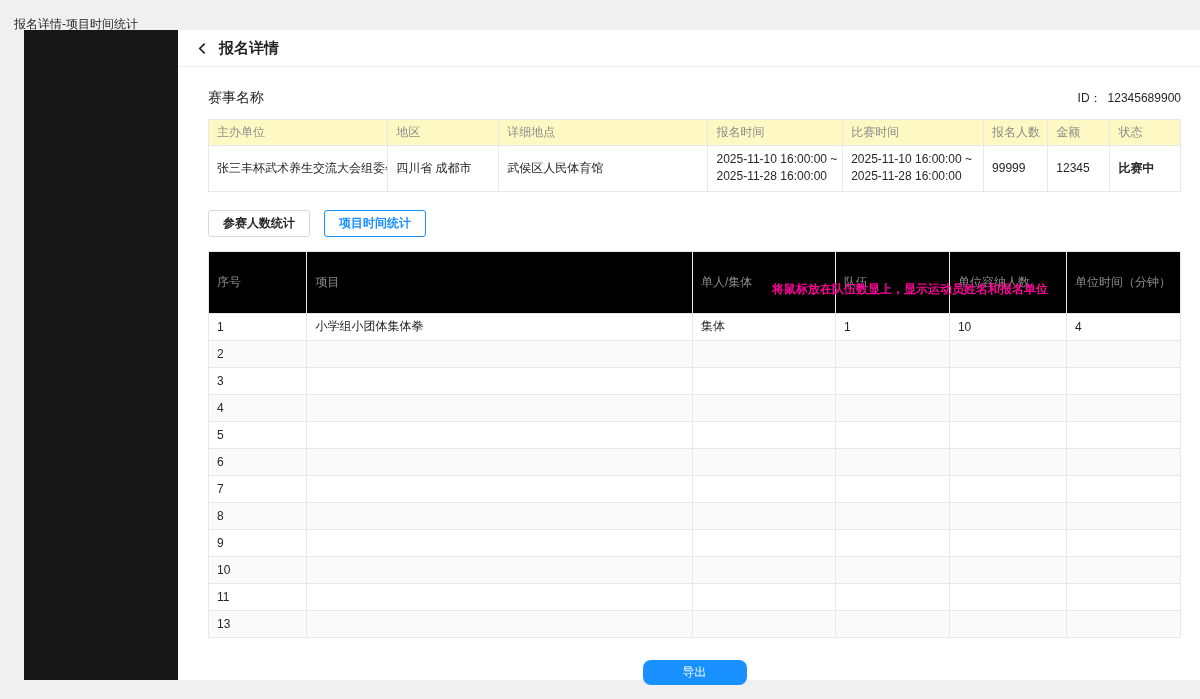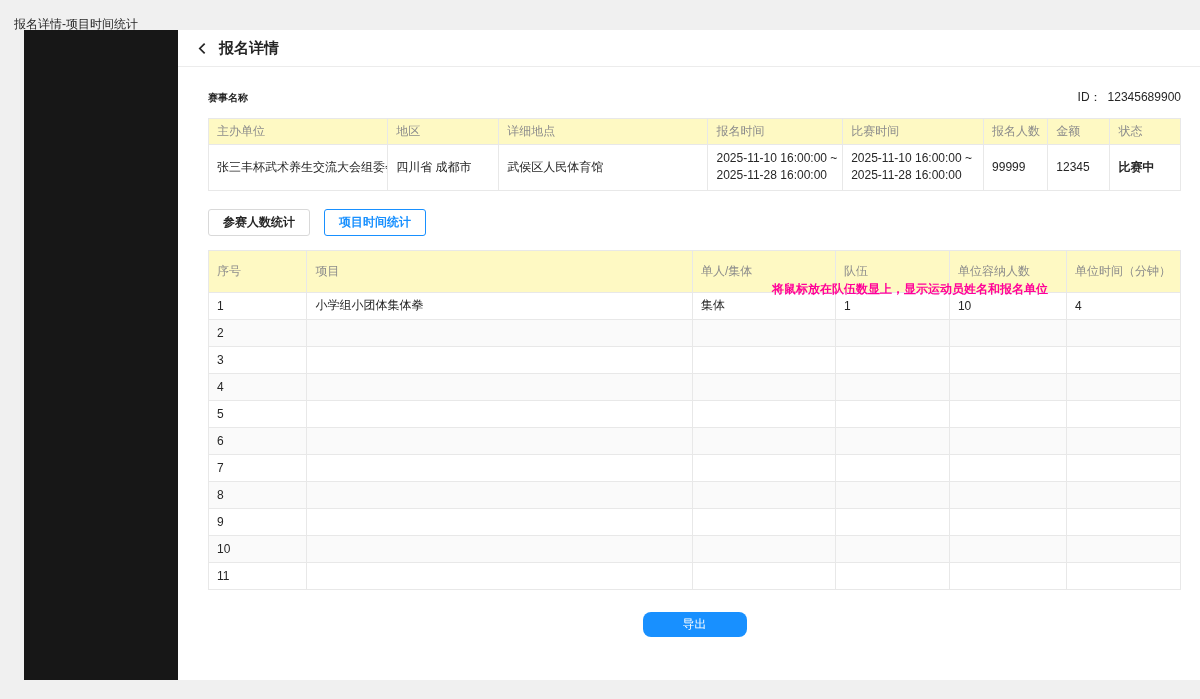--- a/index.html
+++ b/index.html
@@ -17,41 +17,41 @@
   .main { flex:1; background:#fff; position:relative; }
   .page-header {
     height:37px; display:flex; align-items:center; gap:10px;
     padding:0 18px; border-bottom:1px solid #ececec;
   }
   .back { display:flex; align-items:center; cursor:pointer; }
   .page-title { font-size:15px; font-weight:bold; color:#262626; }
   .content { position:relative; padding:22px 42px 0 30px; }
 
   .event-head { display:flex; justify-content:space-between; align-items:center; margin-bottom:12px; }
-  .event-title { font-size:10px; font-weight:bold; }
+  .event-title { font-size:14px; font-weight:normal; }
   .event-id { font-size:12px; color:#262626; }
   .event-id .id-label { margin-right:6px; }
 
   table { border-collapse:collapse; width:100%; table-layout:fixed; font-size:12px; }
   th, td { border:1px solid #e8e8e8; text-align:left; overflow:hidden; white-space:nowrap; }
   .event-table th { color:#8c8c8c; font-weight:normal; padding:4px 8px; height:22px; background:#fef9c3; }
   .event-table td { padding:5px 8px; color:#262626; vertical-align:middle; }
   .event-table .time-line { line-height:1.45; }
   .status-cell { color:#07c160; font-weight:bold; }
 
   .tab-buttons { display:flex; gap:14px; margin-top:18px; }
   .btn {
     font-size:12px; font-weight:bold; padding:4px 14px;
     background:#fff; border:1px solid #d9d9d9; border-radius:3px;
     color:#262626; cursor:pointer;text-align:center;
   }
   .btn.active { border-color:#1890ff; color:#1890ff; }
 
   .project-table { margin-top:14px; }
-  .project-table th { background:#fef9c3; color:#8c8c8c; font-weight:normal; padding:12px 8px; height:26px; }
+  .project-table th { background:#000000; color:#8c8c8c; font-weight:normal; padding:22px 8px; height:26px; }
   .project-table td { height:27px; padding:0 8px; color:#262626; }
   .project-table tbody tr:nth-child(even) td { background:#fafafa; }
 
   .annotation {
     position:absolute; left:594px; top:214px;
     color:#ff0099; font-size:12px; font-weight:bold; white-space:nowrap;
     pointer-events:none;
   }
 
   .export-row { display:flex; justify-content:center; margin-top:22px; padding-bottom:24px; }
@@ -238,20 +238,28 @@
               <td></td>
             </tr>
             <tr>
               <td>11</td>
               <td></td>
               <td></td>
               <td></td>
               <td></td>
               <td></td>
             </tr>
+            <tr>
+              <td>13</td>
+              <td></td>
+              <td></td>
+              <td></td>
+              <td></td>
+              <td></td>
+            </tr>
           </tbody>
       </table>
 
       <div class="annotation">将鼠标放在队伍数显上，显示运动员姓名和报名单位</div>
 
       <div class="export-row">
         <button class="export-btn">导出</button>
       </div>
 
     </div>

